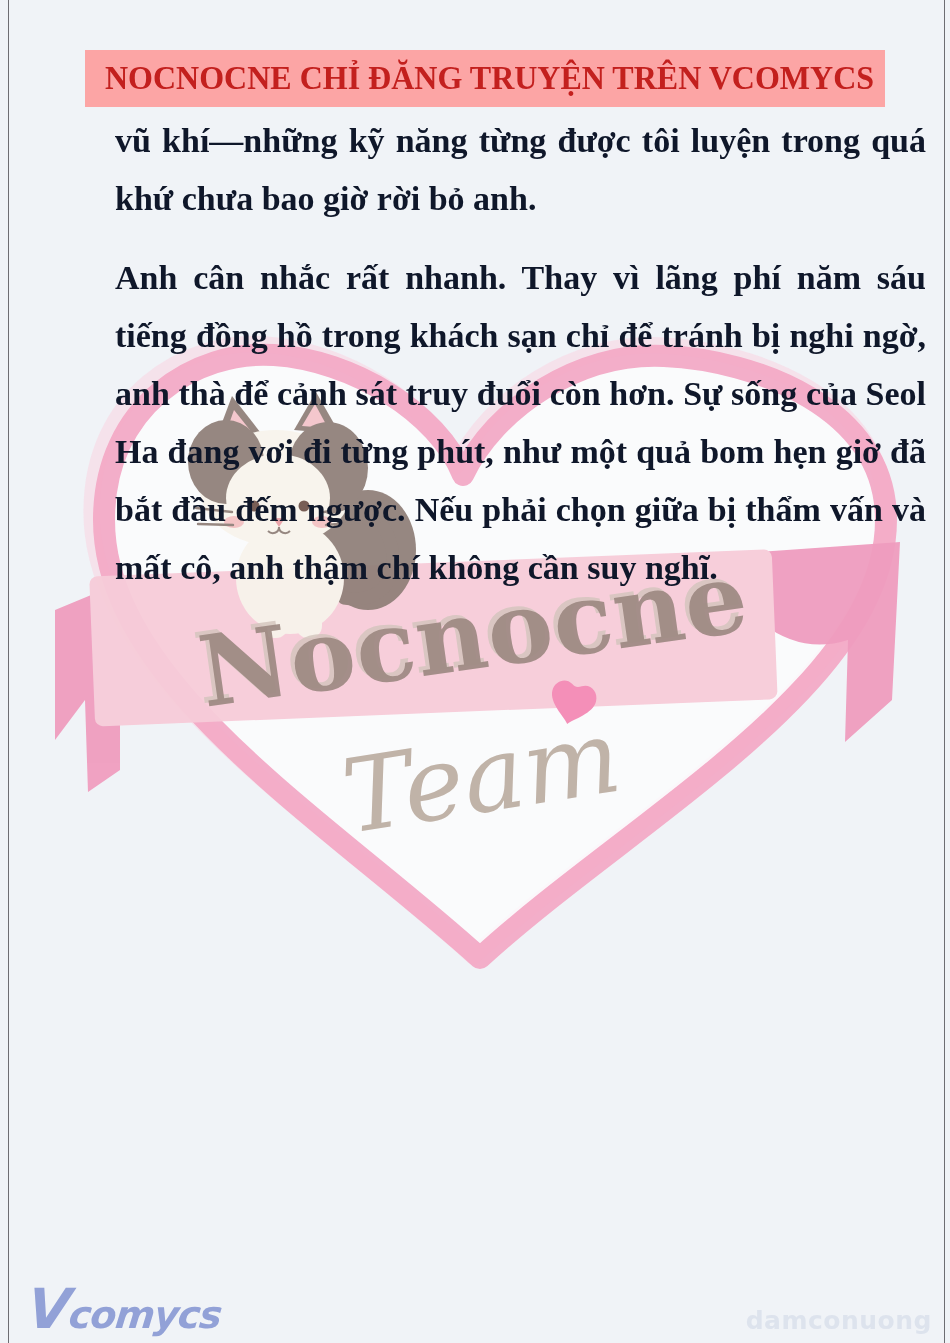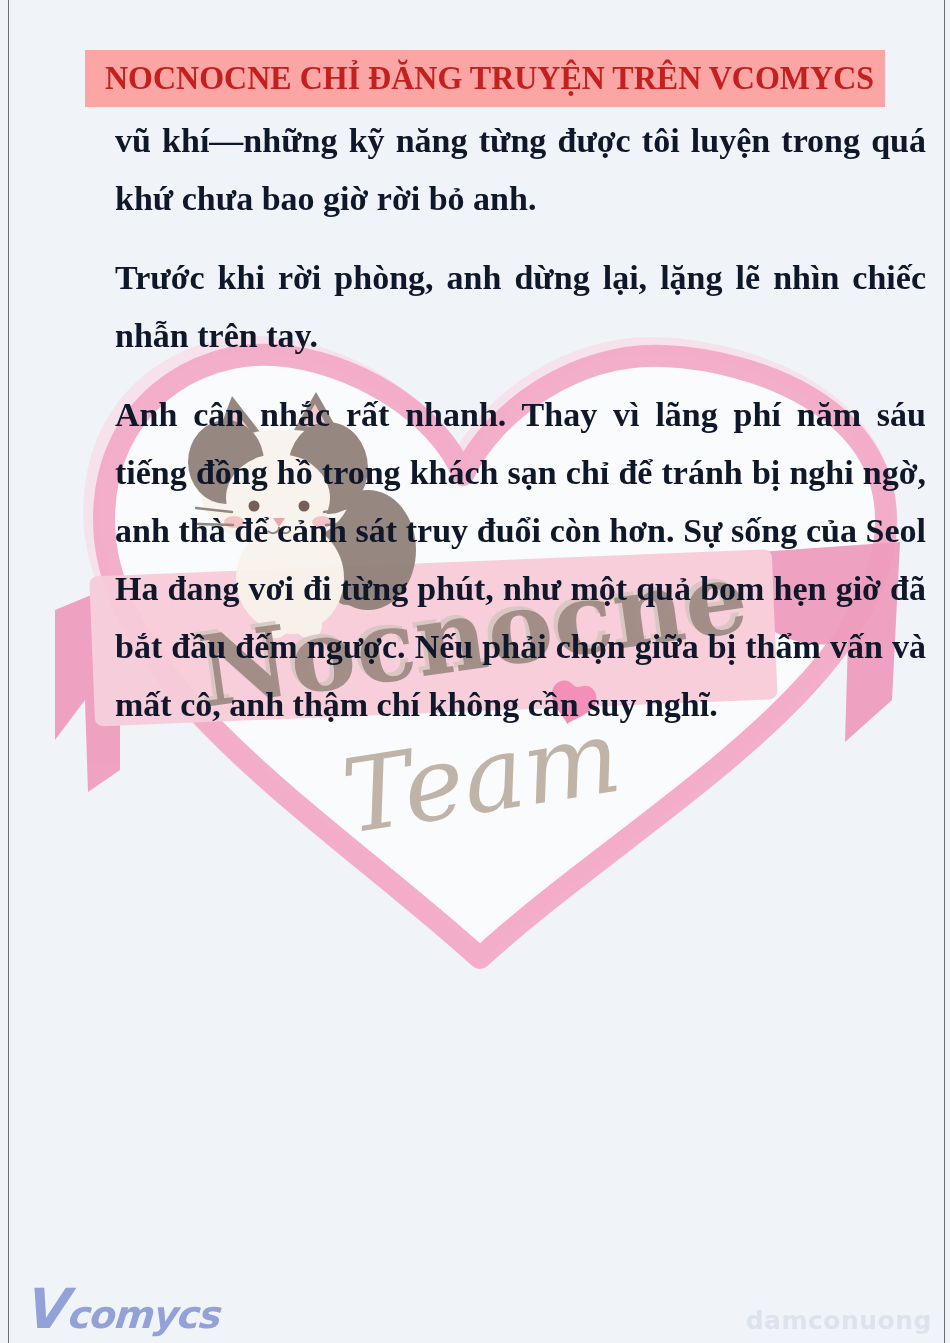--- a/index.html
+++ b/index.html
@@ -89,20 +89,19 @@
       <path d="M0,12 C0,4 8,-1 14,3 C17,5 19,5 22,3 C28,-1 36,4 36,12 C36,22 22,30 18,35 C14,30 0,22 0,12 Z" fill="#f48fb8"></path>
     </g>
   </svg>
 
   <div class="header-band">
     <span class="ht">NOCNOCNE CHỈ ĐĂNG TRUYỆN TRÊN VCOMYCS</span>
   </div>
 
   <div class="content">
     <p>vũ khí—những kỹ năng từng được tôi luyện trong quá khứ chưa bao giờ rời bỏ anh.</p>
-    <p>Trước khi rời phòng, anh dừng lại, lặng lẽ nhìn chiếc nhẫn trên tay.</p>
     <p>Anh cân nhắc rất nhanh. Thay vì lãng phí năm sáu tiếng đồng hồ trong khách sạn chỉ để tránh bị nghi ngờ, anh thà để cảnh sát truy đuổi còn hơn. Sự sống của Seol Ha đang vơi đi từng phút, như một quả bom hẹn giờ đã bắt đầu đếm ngược. Nếu phải chọn giữa bị thẩm vấn và mất cô, anh thậm chí không cần suy nghĩ.</p>
   </div>
 
   <div class="logo">Vcomycs</div>
   <div class="credit">damconuong</div>
 
 </div>
 
 </body></html>

